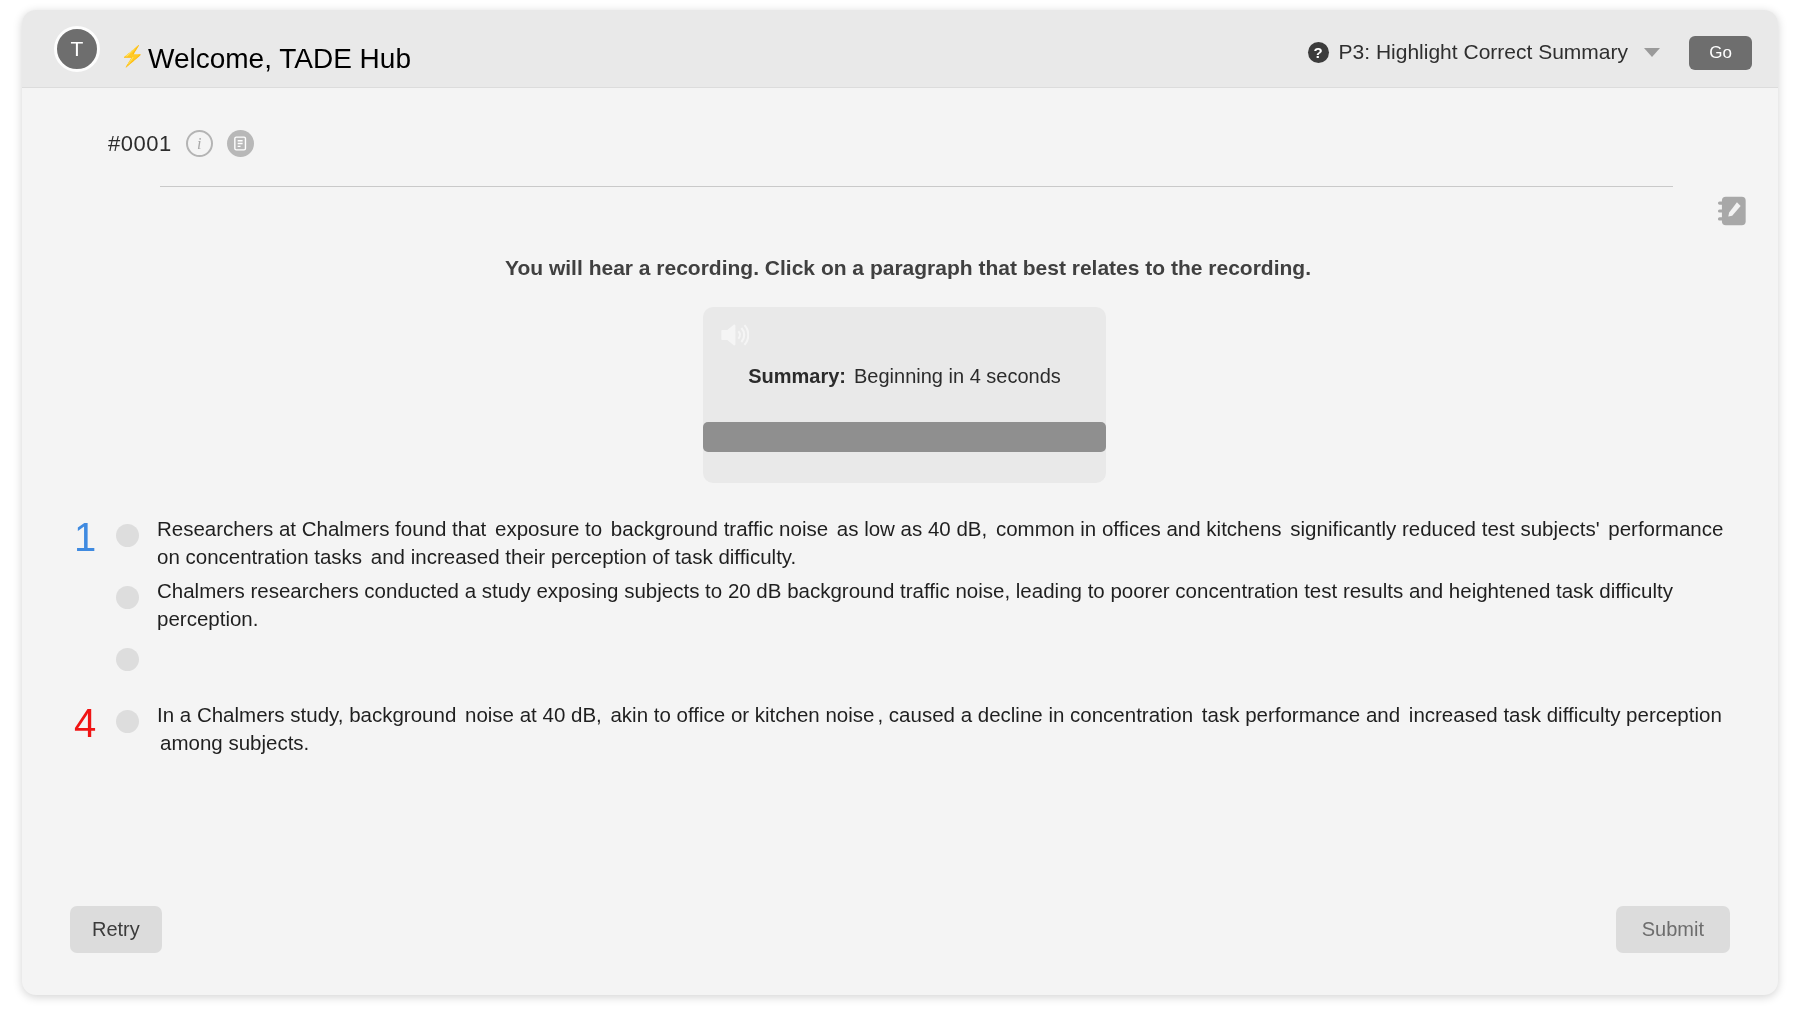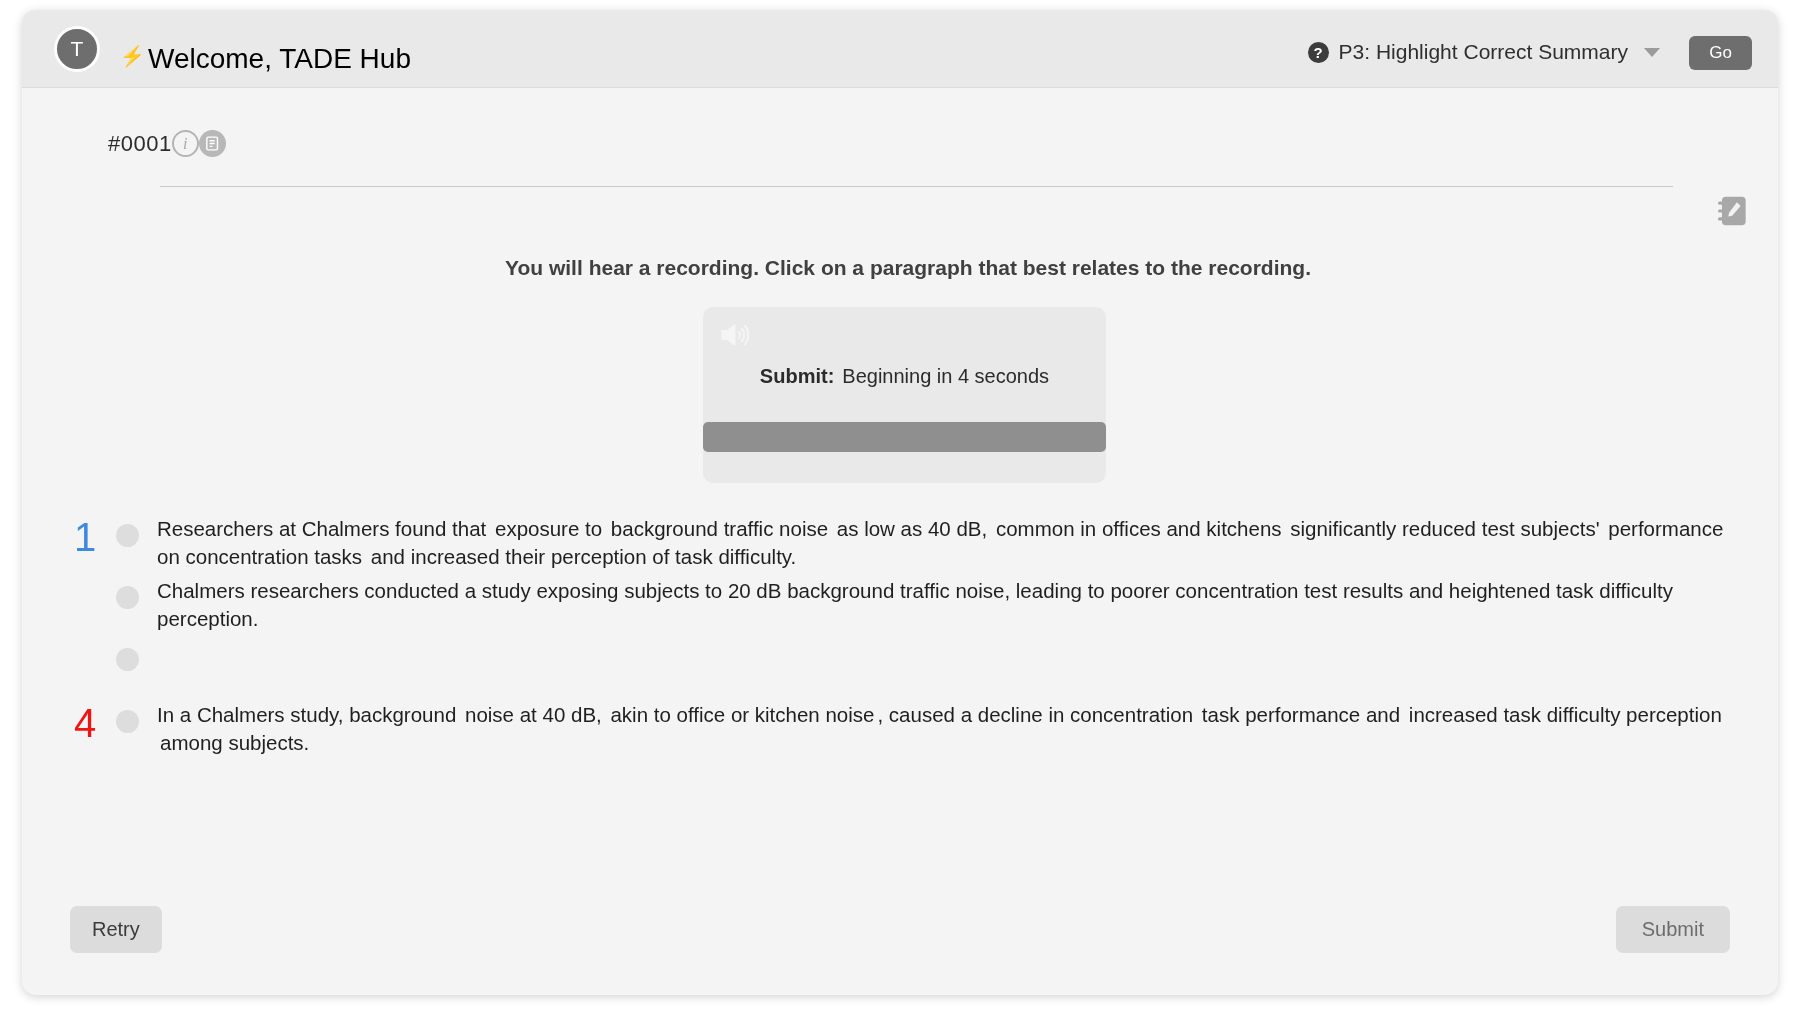--- a/index.html
+++ b/index.html
@@ -65,21 +65,21 @@
     position: absolute; right: 26px; top: 26px;
     background: #6e6e6e; color: #ffffff;
     border: none; border-radius: 6px;
     padding: 7px 20px; font-size: 17px;
     font-family: "Liberation Sans", sans-serif;
     cursor: pointer;
   }
   
   #id-row {
     position: absolute; left: 86px; top: 120px;
-    display: flex; align-items: center; 
+    display: flex; align-items: center; gap: 14px;
   }
   #item-id { font-size: 22px; color: #2c2c2c; letter-spacing: 0.5px; }
   .circ-icon {
     width: 27px; height: 27px; border-radius: 50%;
     display: flex; align-items: center; justify-content: center;
     cursor: pointer;
   }
   #info-icon { background: transparent; border: 2px solid #b4b4b4; color: #a8a8a8; font-size: 16px; font-style: italic; font-family: "Liberation Serif", serif; }
   #notes-icon { background: #b8b8b8; color: #ffffff; }
   #divider {
@@ -223,21 +223,21 @@
   <div id="audio-player">
     <div id="speaker-icon">
       <svg width="32" height="32" viewBox="0 0 24 24" fill="none" stroke="#f5f5f5" stroke-width="1.6">
         <path d="M4 9 L4 15 L8 15 L13 19 L13 5 L8 9 Z" fill="#f5f5f5" stroke="#f5f5f5" stroke-linejoin="round"></path>
         <path d="M16 9.2 A4 4 0 0 1 16 14.8"></path>
         <path d="M18.3 6.8 A7.5 7.5 0 0 1 18.3 17.2"></path>
         <path d="M20.6 4.6 A11 11 0 0 1 20.6 19.4"></path>
       </svg>
     </div>
     <div id="status-line">
-      <span id="status-label">Submit:</span><span id="status-value">Beginning in 4 seconds</span>
+      <span id="status-label">Summary:</span><span id="status-value">Beginning in 4 seconds</span>
     </div>
     <div id="progress-track"></div>
   </div>
 
   <div id="paragraph-list">
       <div class="para-row">
         <div class="marker" style="color: rgb(63, 138, 224);">1</div>
         <div class="radio-dot"></div>
         <div class="para-text">Researchers at Chalmers found that <mark class="hl" style="border-color: rgb(43, 127, 232);">exposure to </mark>background traffic noise<mark class="hl" style="border-color: rgb(43, 127, 232);"> as low as 40 dB,</mark> common in offices and kitchens<mark class="hl" style="border-color: rgb(43, 127, 232);"> significantly reduced test subjects' </mark>performance on concentration tasks<mark class="hl" style="border-color: rgb(43, 127, 232);"> and increased their perception of task difficulty.</mark></div>
       </div>

